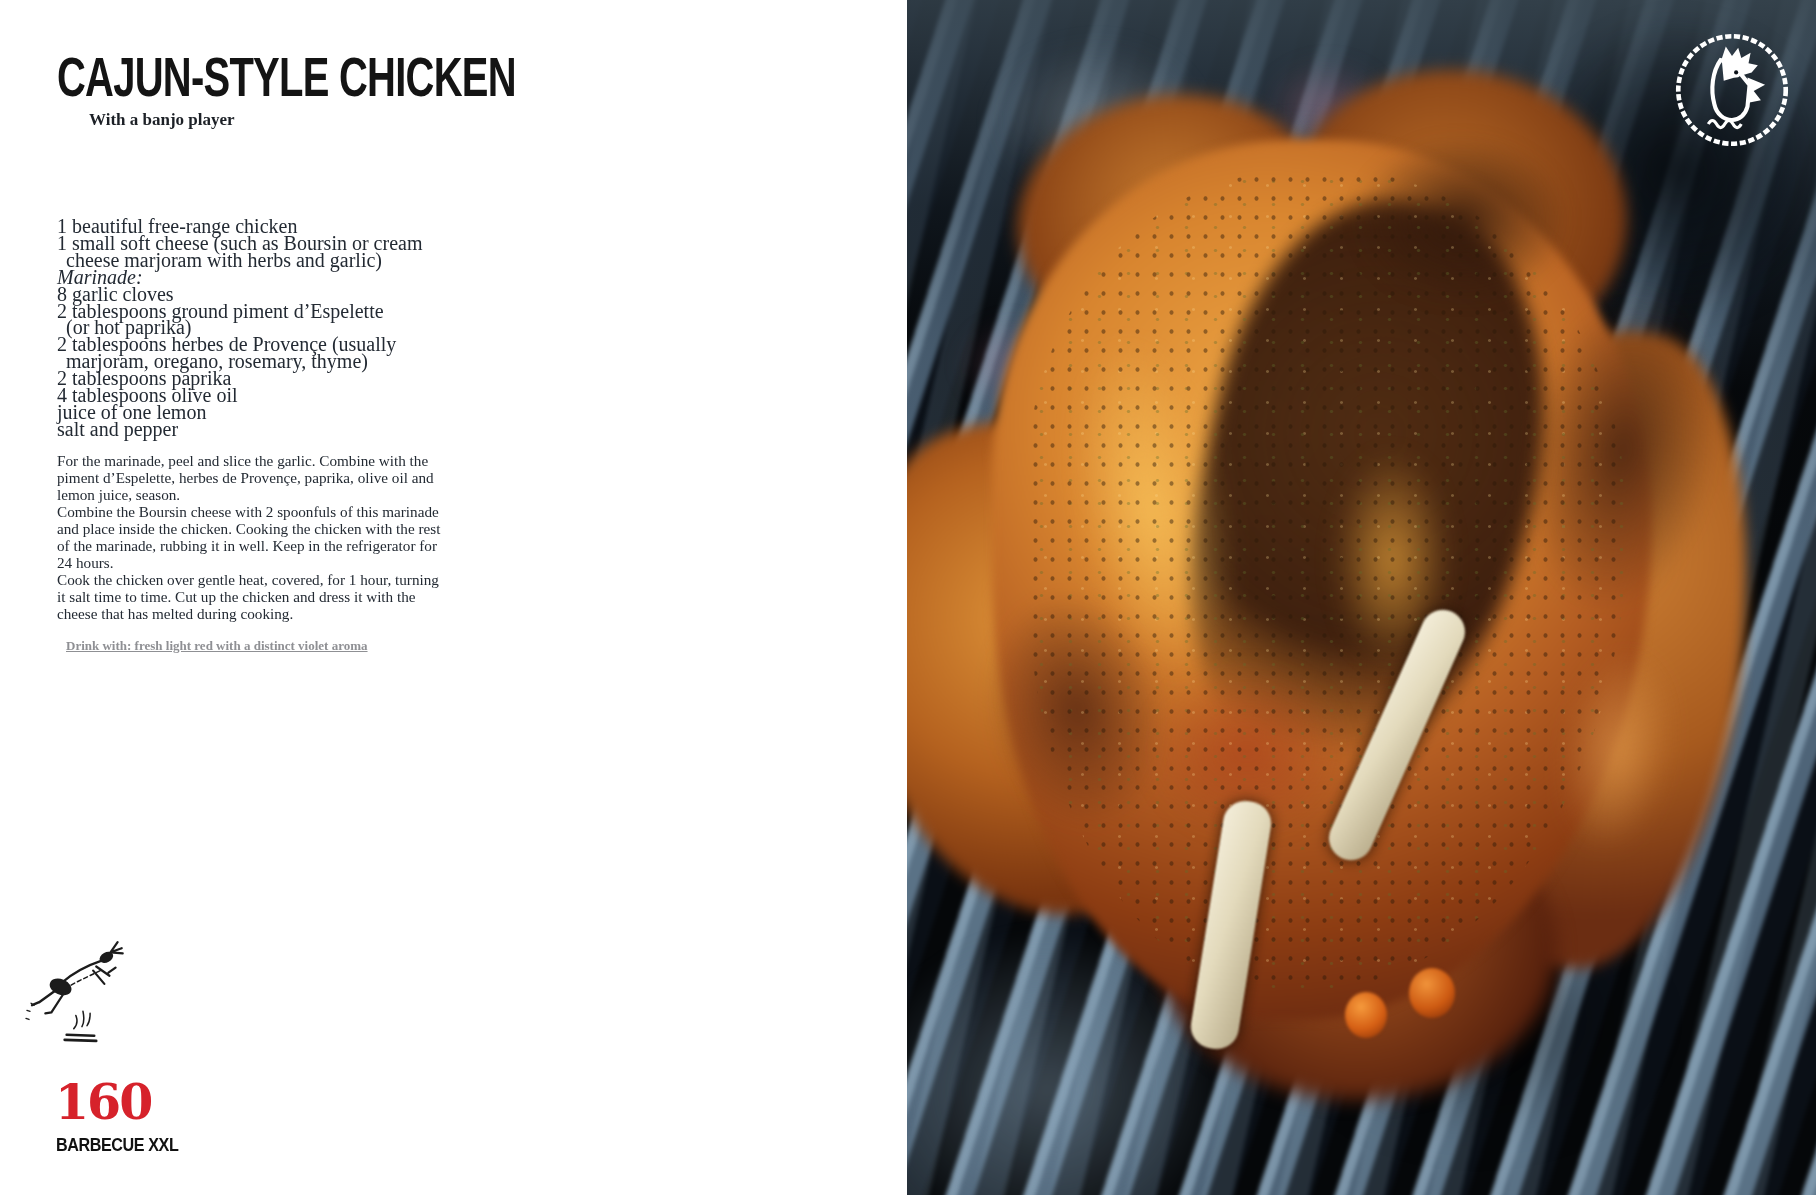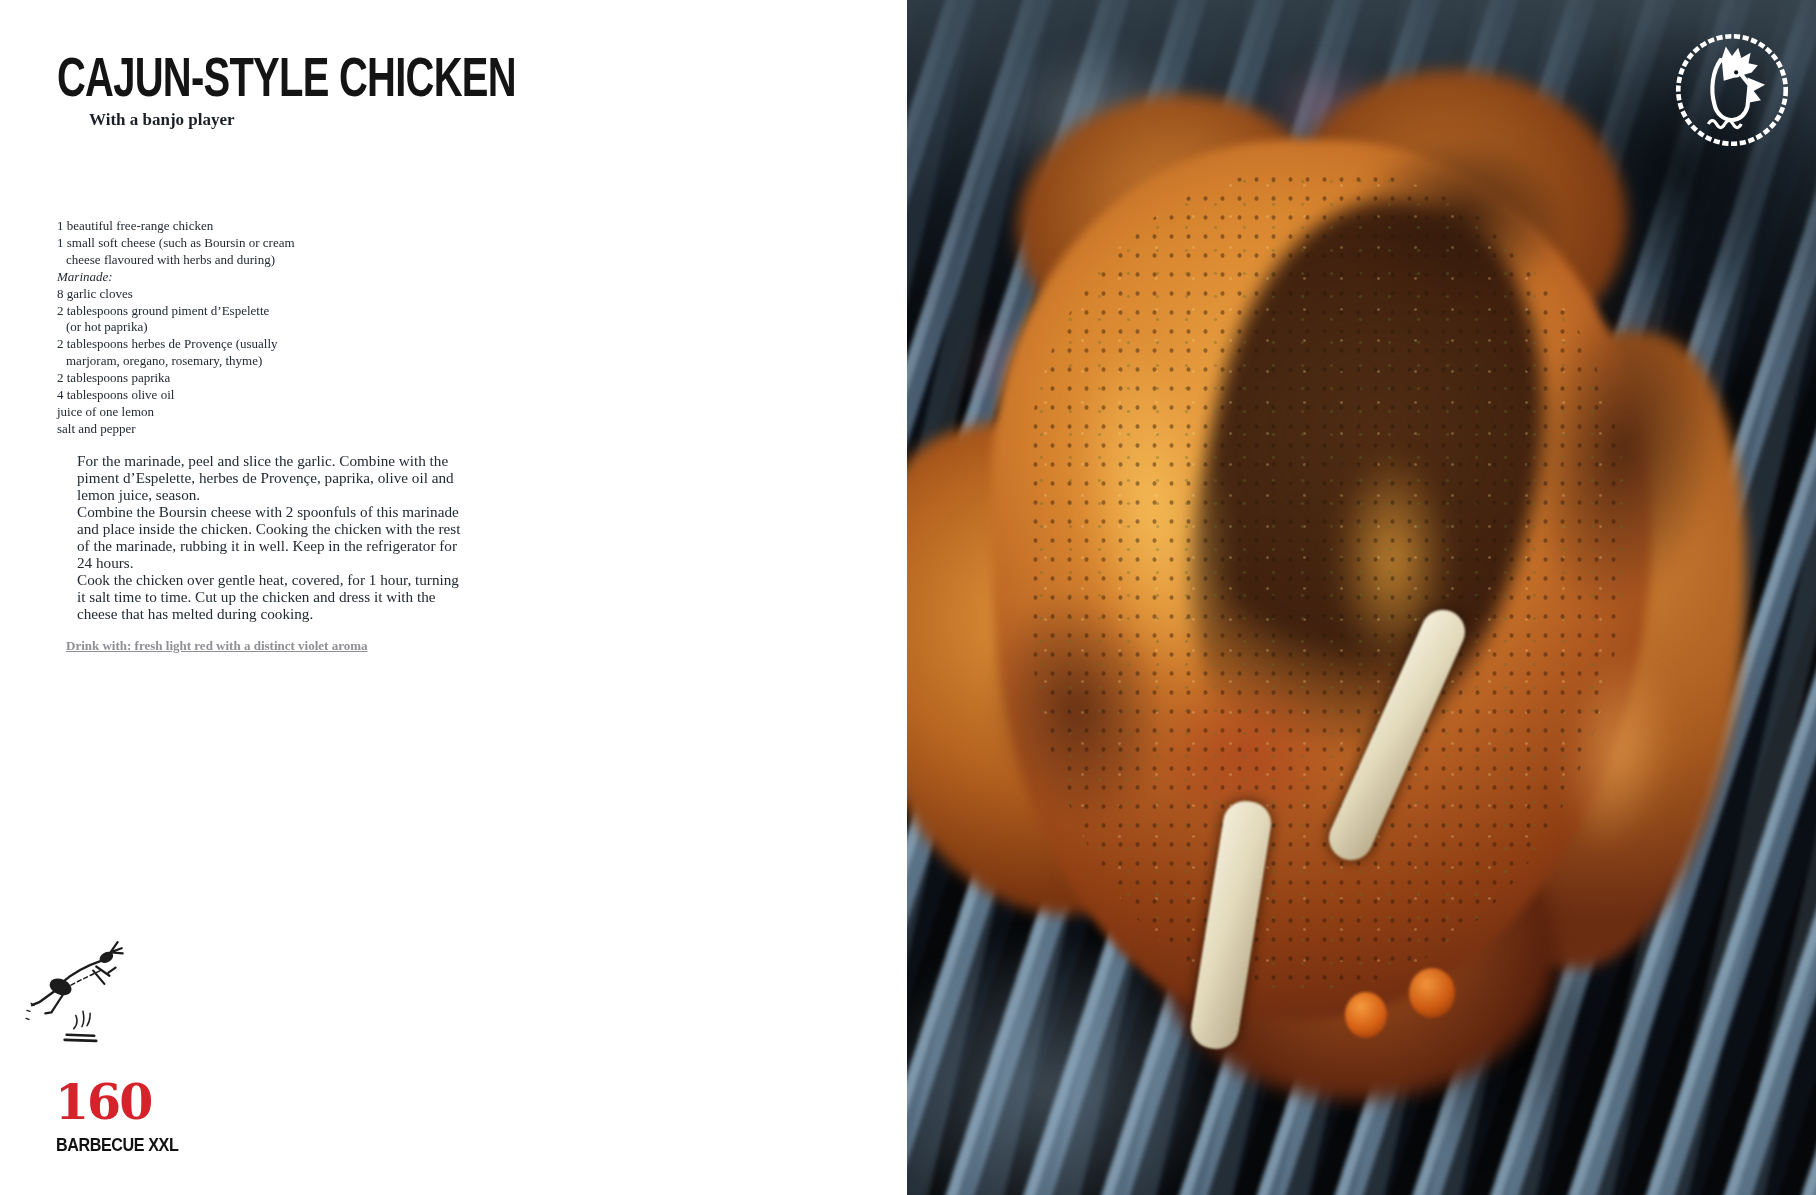--- a/index.html
+++ b/index.html
@@ -10,25 +10,25 @@
   
   .left-page { position:absolute; left:0; top:0; width:907px; height:1195px; background:#fff; }
 
   .recipe-title { position:absolute; left:57px; top:50px; font-family:"Liberation Sans", sans-serif;
     font-weight:bold; font-size:54px; line-height:50px; letter-spacing:-1px; color:#141414;
     transform:scaleX(0.74) scaleY(1.04); transform-origin:left top; white-space:nowrap; }
 
   .recipe-subtitle { position:absolute; left:57px; top:110px; font-size:17px; font-weight:bold; color:#1c2026;margin-left:32px; }
 
   .meta-block { position:absolute; left:57px; top:133px; font-size:15.2px; line-height:17px; }
-  .ingredients-block { position:absolute; left:57px; top:218px; font-size:13px; line-height:16.9px; }
+  .ingredients-block { position:absolute; left:57px; top:218px; font-size:20px; line-height:16.9px; }
   .ing-indent { padding-left:9px; }
   .ing-italic { font-style:italic; }
 
-  .method-block { position:absolute; left:57px; top:452px; font-size:15.2px; line-height:17px; width:480px;margin-left:20px; }
+  .method-block { position:absolute; left:57px; top:452px; font-size:15.2px; line-height:17px; width:480px; }
   .drink-note { position:absolute; left:66px; top:638px; font-size:13px; font-weight:bold; color:#8f9094;text-decoration:underline; }
 
   .deer-illustration { position:absolute; left:20px; top:936px; width:128px; height:112px; }
 
   .page-number { position:absolute; left:55px; top:1076px; font-family:"DejaVu Serif", serif;
     font-weight:bold; font-size:49px; line-height:52px; letter-spacing:-2px; color:#d6222b; }
   .book-title { position:absolute; left:56px; top:1134px; font-family:"Liberation Sans", sans-serif;
     font-weight:bold; font-size:19px; letter-spacing:-0.5px; color:#111;
     transform:scaleX(0.85); transform-origin:left top; white-space:nowrap; }
 
@@ -129,21 +129,21 @@
 
   <div class="left-page">
 
     <div class="recipe-title">CAJUN-STYLE CHICKEN</div>
     <div class="recipe-subtitle">With a banjo player</div>
 
 
     <div class="ingredients-block">
       <div>1 beautiful free-range chicken</div>
       <div>1 small soft cheese (such as Boursin or cream</div>
-      <div class="ing-indent">cheese flavoured with herbs and during)</div>
+      <div class="ing-indent">cheese marjoram with herbs and garlic)</div>
       <div class="ing-italic">Marinade:</div>
       <div>8 garlic cloves</div>
       <div>2 tablespoons ground piment d’Espelette</div>
       <div class="ing-indent">(or hot paprika)</div>
       <div>2 tablespoons herbes de Provençe (usually</div>
       <div class="ing-indent">marjoram, oregano, rosemary, thyme)</div>
       <div>2 tablespoons paprika</div>
       <div>4 tablespoons olive oil</div>
       <div>juice of one lemon</div>
       <div>salt and pepper</div>

